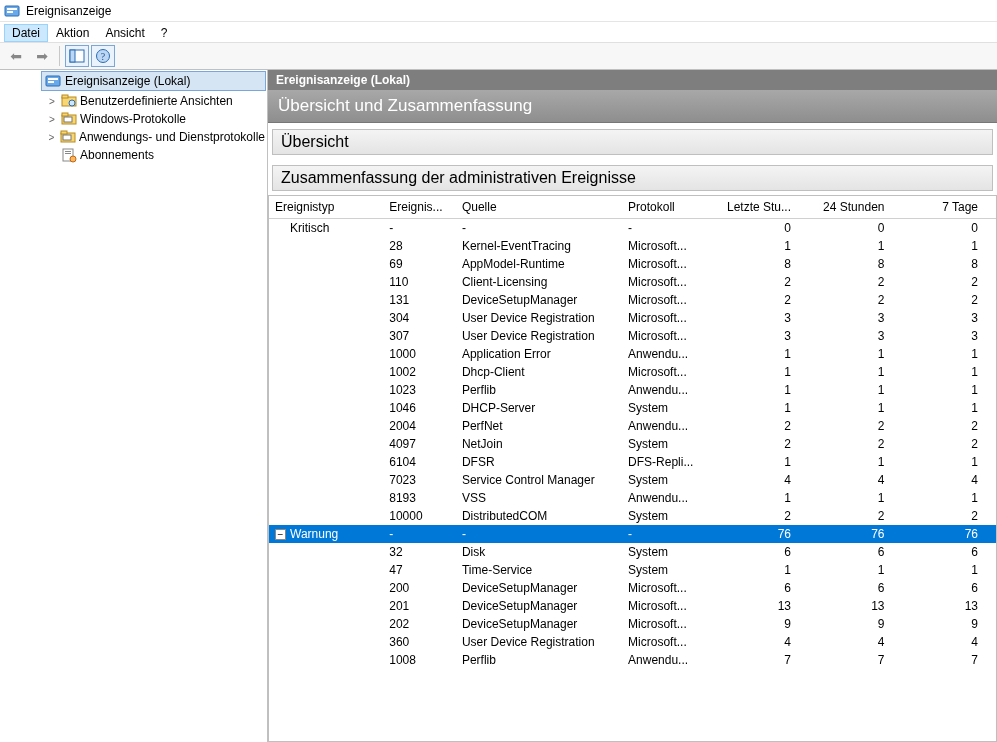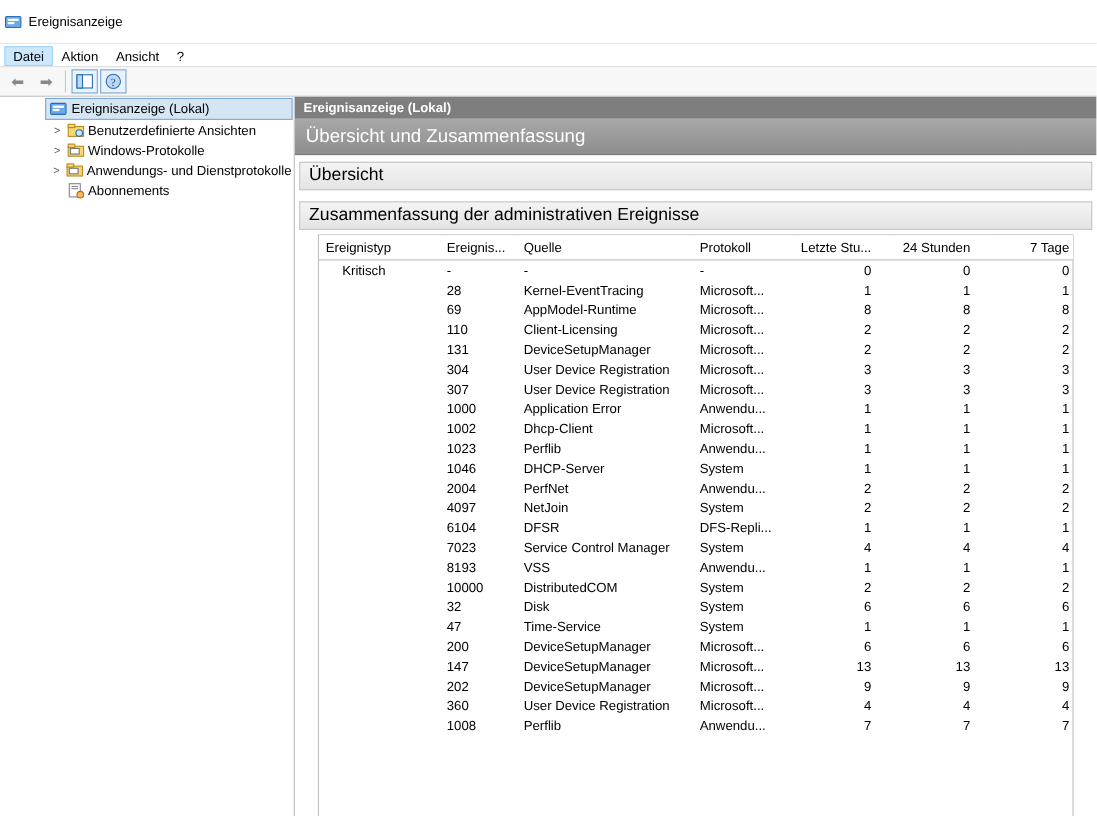--- a/index.html
+++ b/index.html
@@ -7,21 +7,21 @@
     margin: 0;
     font-family: "Segoe UI", Tahoma, sans-serif;
     font-size: 12px;
     background: #fff;
     color: #000;
     user-select: none;
   }
   .titlebar {
     display: flex;
     align-items: center;
-    height: 40px;
+    height: 22px;
     padding: 0 4px;
     background: #fff;
     border-bottom: 1px solid #e5e5e5;
   }
   .titlebar .app-icon {
     width: 16px; height: 16px;
     margin-right: 6px;
     display: inline-flex; align-items: center; justify-content: center;
   }
   .menubar {
@@ -102,21 +102,21 @@
     border-bottom: 1px solid #777;
   }
   .section-head {
     background: linear-gradient(#f4f4f4, #e4e4e4);
     border: 1px solid #bfbfbf;
     padding: 3px 8px;
     margin: 6px 4px 4px 4px;
     font-size: 16px;
   }
   .table-wrap {
-    margin: 0 21px;
+    margin: 0 0;
     border: 1px solid #bfbfbf;
     flex: 1;
     overflow: hidden;
   }
   .grid {
     width: 100%;
     border-collapse: collapse;
     table-layout: fixed;
   }
   .grid th {
@@ -429,20 +429,29 @@
             </tr>
             <tr>
               <td></td>
               <td>10000</td>
               <td>DistributedCOM</td>
               <td>System</td>
               <td class="num">2</td>
               <td class="num">2</td>
               <td class="num">2</td>
             </tr>
+            <tr class="sel">
+              <td><span class="expander">−</span><span>Warnung</span></td>
+              <td>-</td>
+              <td>-</td>
+              <td>-</td>
+              <td class="num">76</td>
+              <td class="num">76</td>
+              <td class="num">76</td>
+            </tr>
             <tr>
               <td></td>
               <td>32</td>
               <td>Disk</td>
               <td>System</td>
               <td class="num">6</td>
               <td class="num">6</td>
               <td class="num">6</td>
             </tr>
             <tr>
@@ -458,21 +467,21 @@
               <td></td>
               <td>200</td>
               <td>DeviceSetupManager</td>
               <td>Microsoft...</td>
               <td class="num">6</td>
               <td class="num">6</td>
               <td class="num">6</td>
             </tr>
             <tr>
               <td></td>
-              <td>147</td>
+              <td>201</td>
               <td>DeviceSetupManager</td>
               <td>Microsoft...</td>
               <td class="num">13</td>
               <td class="num">13</td>
               <td class="num">13</td>
             </tr>
             <tr>
               <td></td>
               <td>202</td>
               <td>DeviceSetupManager</td>

